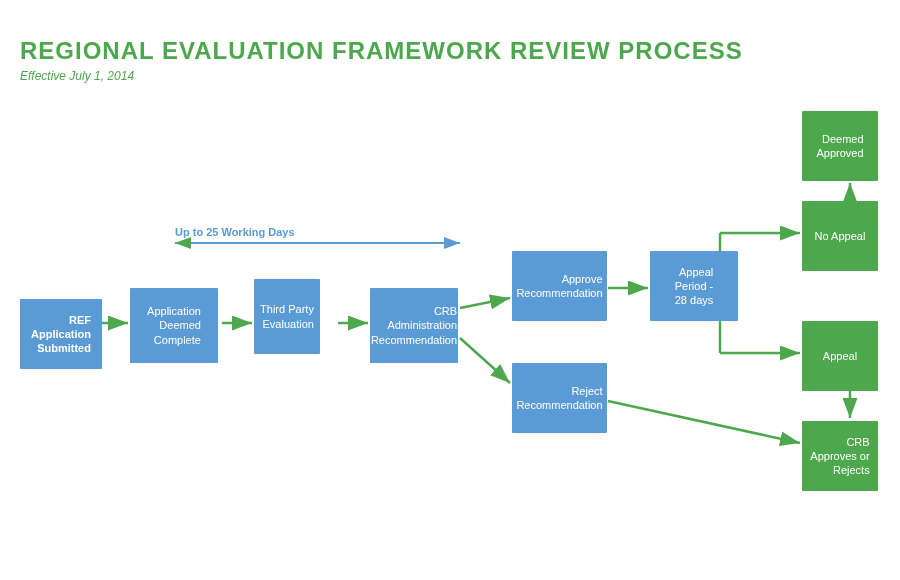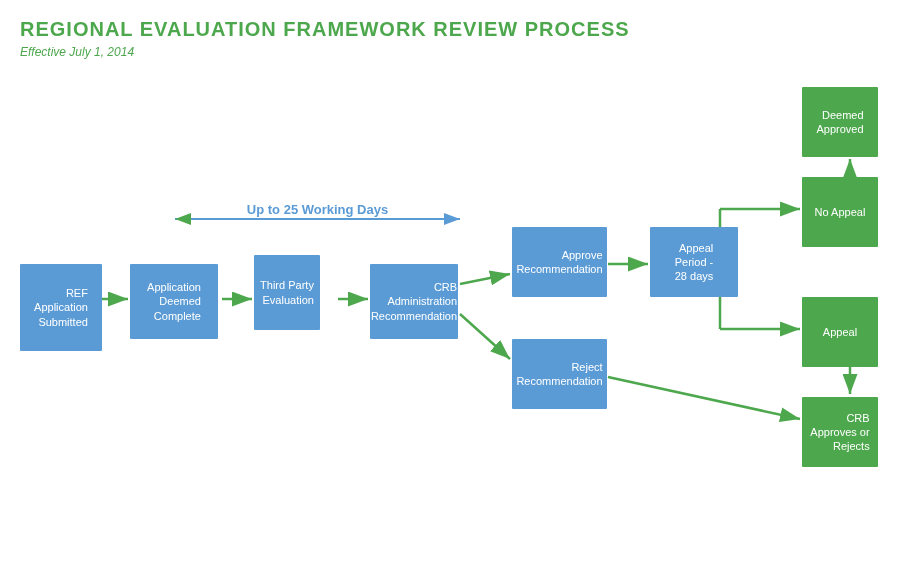--- a/index.html
+++ b/index.html
@@ -14,24 +14,25 @@
 
     .page {
       width: 900px;
       height: 580px;
       padding: 18px 20px 10px 20px;
       position: relative;
     }
 
     .title {
       color: #4da74d;
-      font-size: 20px;
+      font-size: 24px;
       font-weight: 700;
       letter-spacing: 1px;
       margin-bottom: 4px;
+      margin-top: 19px;
     }
 
     .subtitle {
       color: #4da74d;
       font-size: 12px;
       font-style: italic;
     }
 
     
     .diagram {
@@ -111,21 +112,21 @@
       <line x1="700" y1="228" x2="700" y2="270" stroke="#4da74d" stroke-width="2.5"></line>
       <line x1="700" y1="270" x2="780" y2="270" stroke="#4da74d" stroke-width="2.5" marker-end="url(#arrowhead-green)"></line>
 
       <line x1="830" y1="300" x2="830" y2="335" stroke="#4da74d" stroke-width="2.5" marker-end="url(#arrowhead-green)"></line>
 
       <line x1="588" y1="318" x2="780" y2="360" stroke="#4da74d" stroke-width="2.5" marker-end="url(#arrowhead-green)"></line>
 
       <line x1="155" y1="160" x2="440" y2="160" stroke="#5b9bd5" stroke-width="2" marker-end="url(#arrowhead-blue)" marker-start="url(#arrowhead-green-left)"></line>
     </svg>
 
-    <div class="box" style="left:0px; top:205px; width:82px; height:87px;">
+    <div class="box" style="left:0px; top:216px; width:82px; height:70px;font-weight:bold;">
       <span style="white-space:pre-line">REF
 Application
 Submitted</span>
     </div>
 
     <div class="box" style="left:110px; top:205px; width:88px; height:75px;">
       <span style="white-space:pre-line">Application
 Deemed
 Complete</span>
     </div>
@@ -169,16 +170,16 @@
     <div class="box box-green" style="left:782px; top:238px; width:76px; height:70px;">
       <span style="white-space:pre-line">Appeal</span>
     </div>
 
     <div class="box box-green" style="left:782px; top:338px; width:76px; height:70px;">
       <span style="white-space:pre-line">CRB
 Approves or
 Rejects</span>
     </div>
 
-    <div style="position:absolute; left:155px; top:143px; width:285px; text-align:center; color:#5b9bd5; font-size:13px; font-weight:600;">Up to 25 Working Days</div>
+    <div style="position:absolute; left:155px; top:143px; width:285px; text-align:left; color:#5b9bd5; font-size:11px; font-weight:600;">Up to 25 Working Days</div>
 
   </div>
 </div>
 
 </body></html>

